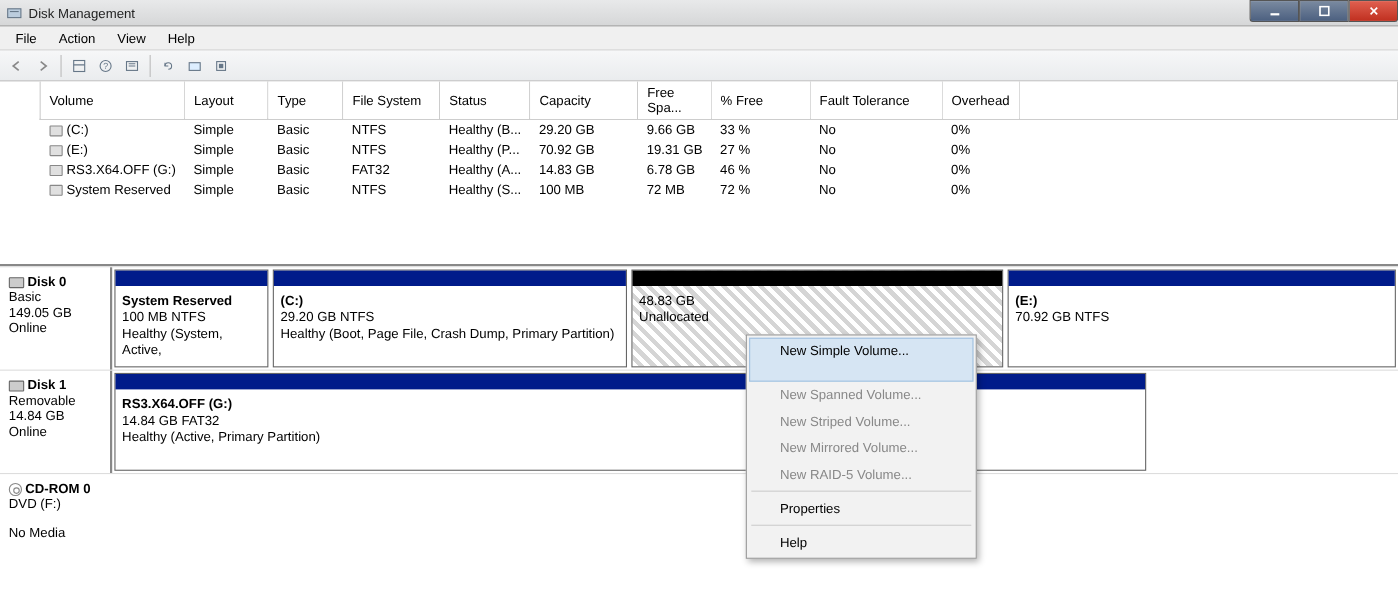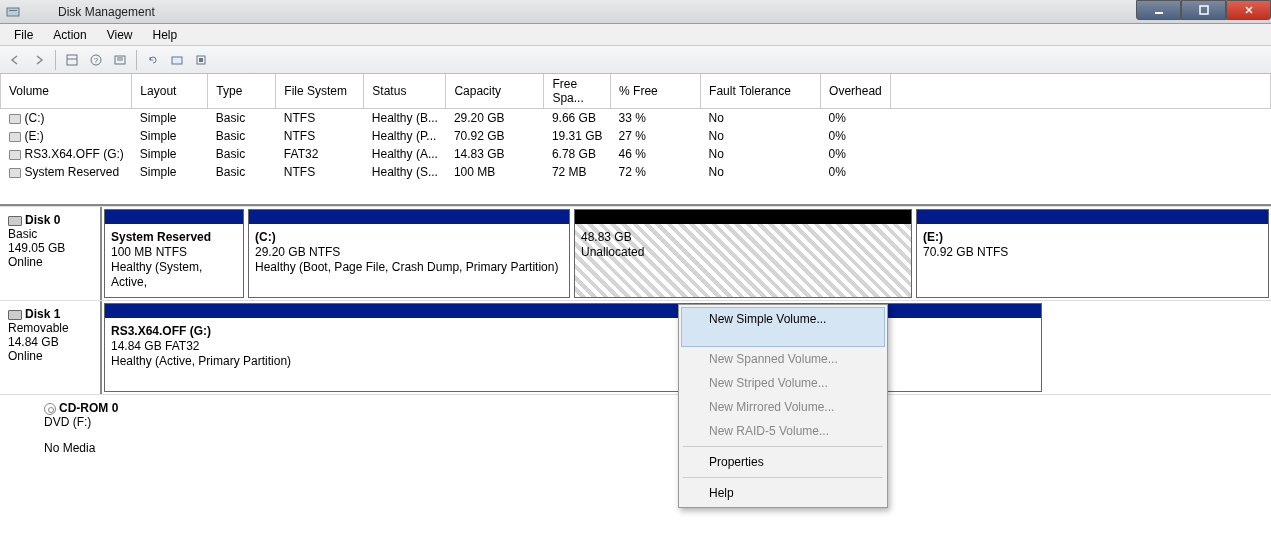--- a/index.html
+++ b/index.html
@@ -1,19 +1,19 @@
 <!DOCTYPE html>
 <html><head>
 <meta charset="utf-8">
 <style>
 * { box-sizing: border-box; margin: 0; padding: 0; }
 body { font-family: "Segoe UI", Tahoma, sans-serif; font-size: 12px; background: #fff; color: #000; width: 1271px; height: 551px; overflow: hidden; position: relative; }
 
 
-.titlebar { height: 24px; background: linear-gradient(#e8e9ea,#d6d7d8); border-bottom: 1px solid #999; display: flex; align-items: center; padding-left: 6px; position: relative; gap: 32px; }
+.titlebar { height: 24px; background: linear-gradient(#e8e9ea,#d6d7d8); border-bottom: 1px solid #999; display: flex; align-items: center; padding-left: 6px; position: relative; }
 .titlebar .title-icon { width: 14px; height: 14px; margin-right: 6px; }
 .titlebar .title { font-size: 12px; color: #222; }
 .win-btns { position: absolute; right: 0; top: 0; display: flex; }
 .win-btn { width: 45px; height: 20px; border: 1px solid #555; display: flex; align-items: center; justify-content: center; font-size: 12px; font-family: Arial; color: #fff; }
 .win-min { background: linear-gradient(#7a8aa0,#4c6080); border-radius: 0 0 0 3px; }
 .win-max { background: linear-gradient(#7a8aa0,#4c6080); }
 .win-close { background: linear-gradient(#e06050,#c03020); border-radius: 0 0 3px 0; }
 
 
 .menubar { height: 22px; background: #f0f0f0; border-bottom: 1px solid #ccc; display: flex; align-items: center; padding-left: 4px; }
@@ -24,21 +24,21 @@
 .tool-btn { width: 22px; height: 22px; display: flex; align-items: center; justify-content: center; color: #555; border: 1px solid transparent; border-radius: 2px; }
 .tool-sep { width: 1px; height: 20px; background: #bbb; margin: 0 3px; }
 
 
 .vol-table { width: 100%; border-collapse: collapse; }
 .vol-table th { text-align: left; font-weight: normal; font-size: 12px; padding: 3px 8px; background: #fff; border: 1px solid #ccc; border-top: none; border-left-width: 0; position: relative; }
 .vol-table th:first-child { border-left-width: 1px; }
 .vol-table td { padding: 2px 8px; font-size: 12px; white-space: nowrap; }
 .vol-icon { display: inline-block; width: 12px; height: 10px; background: #e0e0e0; border: 1px solid #888; border-radius: 1px; margin-right: 4px; vertical-align: middle; }
 
-.vol-section { height: 132px; overflow: hidden; border-bottom: 2px solid #888; }
+.vol-section { height: 168px; overflow: hidden; border-bottom: 2px solid #888; padding-left: 36px; }
 
 
 .disk-section { padding: 0; }
 .disk-row { display: flex; border-top: 1px solid #ddd; }
 .disk-label { width: 102px; padding: 6px 8px; font-size: 12px; border-right: 2px solid #888; }
 .disk-label .disk-name { font-weight: bold; }
 .disk-icon { display: inline-block; width: 14px; height: 10px; background: #ccc; border: 1px solid #666; border-radius: 1px; margin-right: 3px; vertical-align: middle; }
 .cd-icon { display: inline-block; width: 12px; height: 12px; border: 1px solid #888; border-radius: 50%; margin-right: 3px; vertical-align: middle; position: relative; }
 .cd-icon::after { content:''; position:absolute; width:4px; height:4px; border:1px solid #888; border-radius:50%; left:3px; top:3px; }
 
@@ -289,21 +289,21 @@
         <div class="stripe"></div>
         <div class="part-content">
           <div class="part-name">RS3.X64.OFF  (G:)</div>
           <div>14.84 GB FAT32</div>
           <div>Healthy (Active, Primary Partition)</div>
         </div>
       </div>
     </div>
   </div>
 
-  <div class="disk-row" style="min-height:94px;padding-left:36px;">
+  <div class="disk-row" style="min-height:94px;">
     <div class="disk-label" style="border-right:none;">
       <div><span class="cd-icon"></span><span class="disk-name">CD-ROM 0</span></div>
       <div>DVD (F:)</div>
       <div style="height:12px"></div>
       <div>No Media</div>
     </div>
     <div class="disk-parts"></div>
   </div>
 
 </div>

